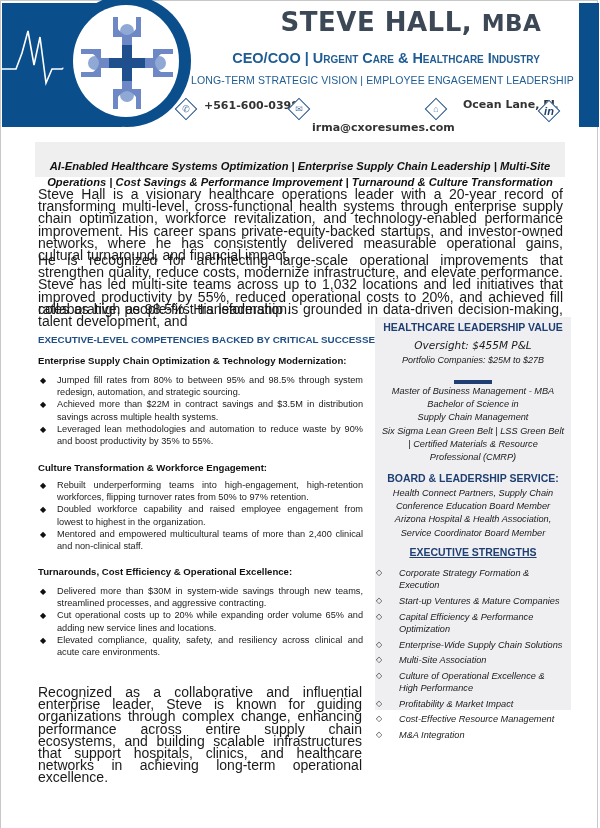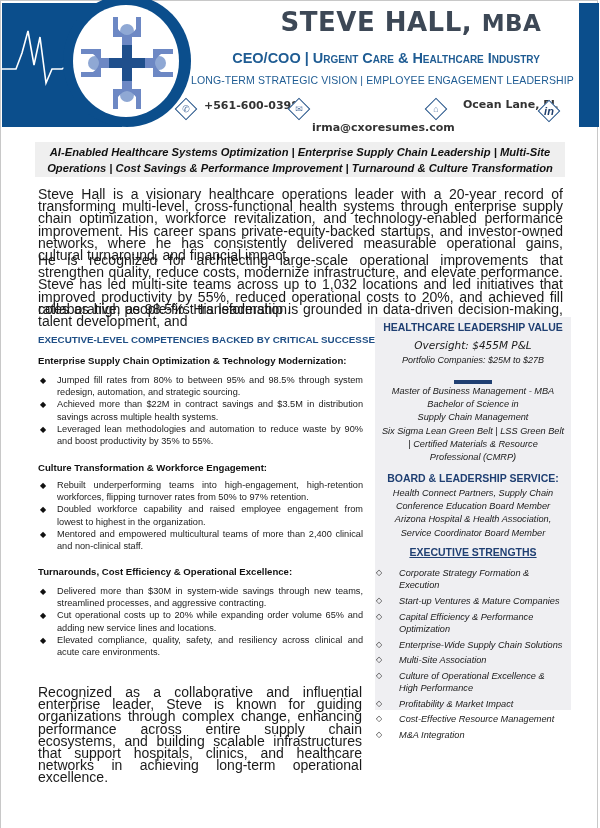--- a/index.html
+++ b/index.html
@@ -63,21 +63,21 @@
   .contact-icon .glyph.bold { font-weight: bold; font-size: 11px; color: #1f3f6d; font-style: italic; }
   .contact-text {
     position: absolute; font-family: "DejaVu Sans", sans-serif; font-size: 11px; color: #333; font-weight: bold;
   }
 
   
   .banner {
     position: absolute; left: 34px; top: 141px; width: 530px; height: 35px;
     background: #efefef; text-align: center;
     font-style: italic; font-weight: bold; font-size: 11.2px; line-height: 16px;
-    color: #111; padding-top: 2px;
+    color: #111; padding-top: 16px;
   }
 
   
   .para {
     position: absolute; left: 37px; width: 525px; font-size: 14px; line-height: 12.2px;
     text-align: justify; color: #1a1a1a;
   }
 
   
   .section-heading {

